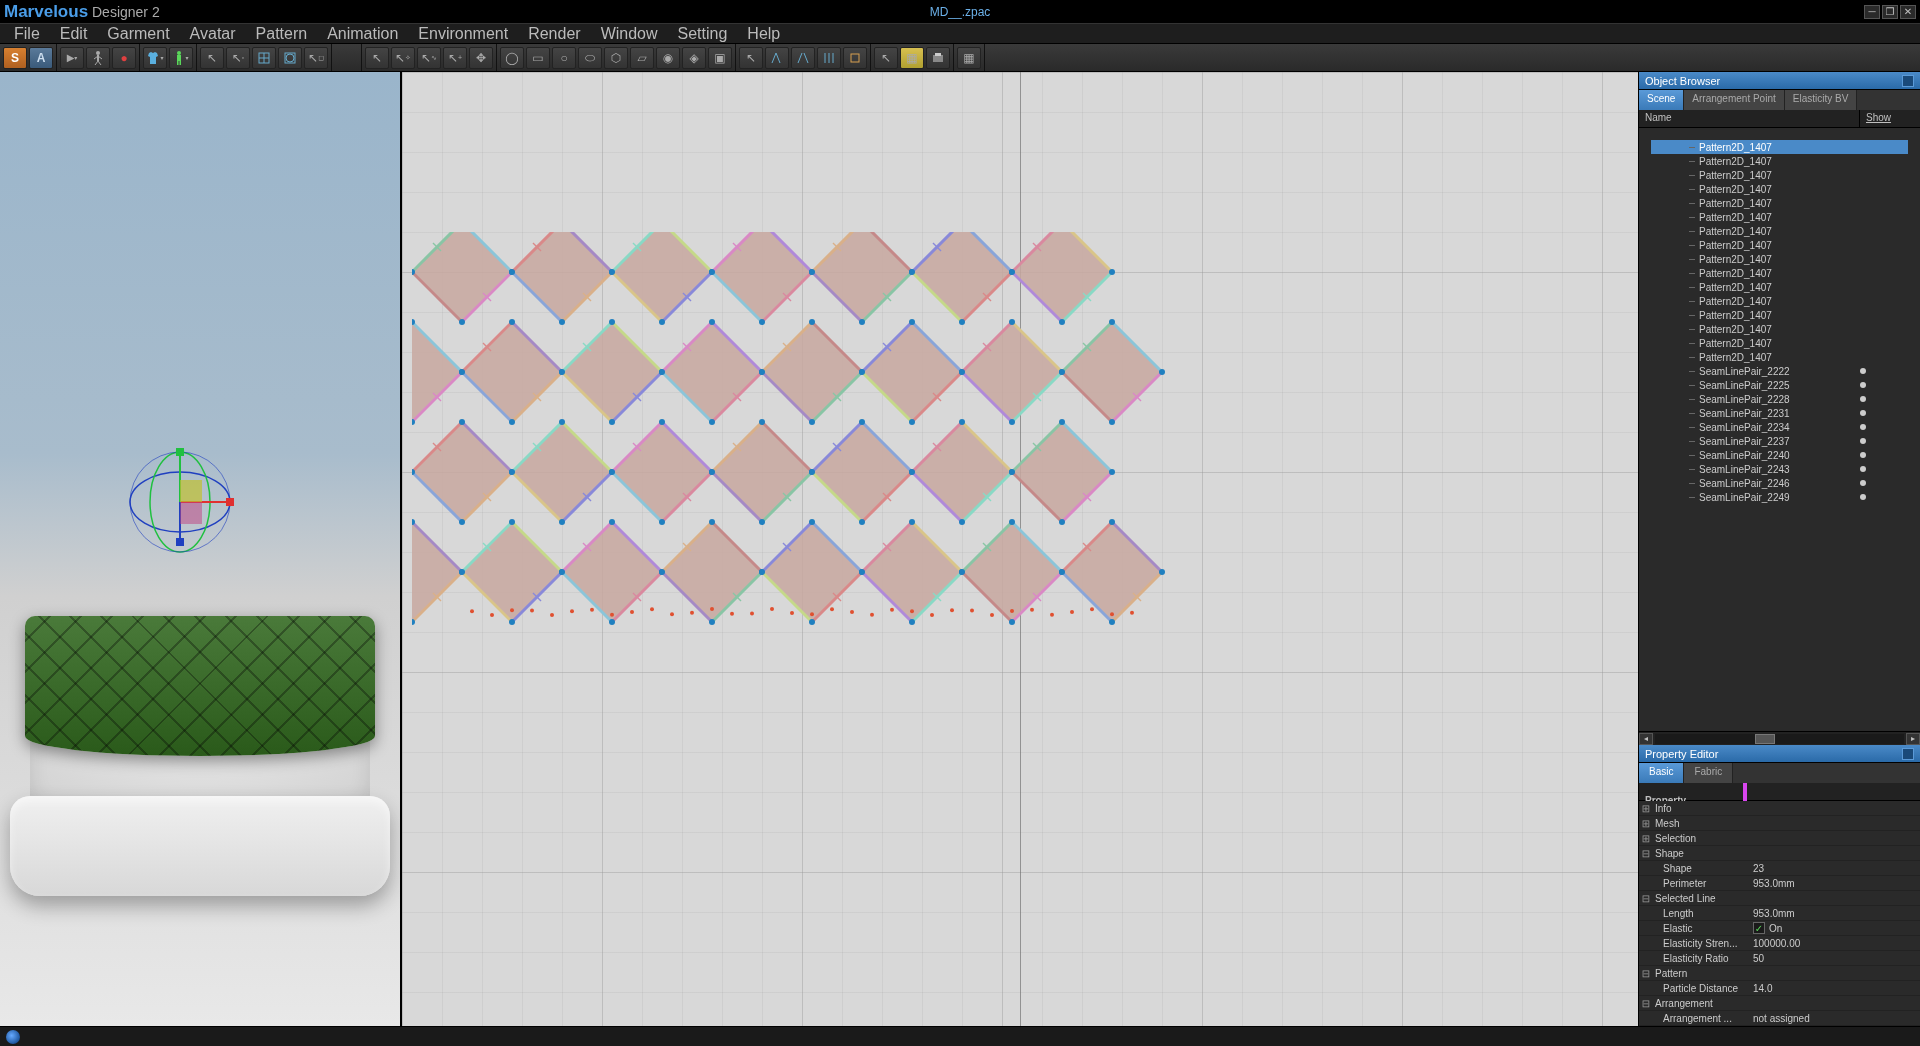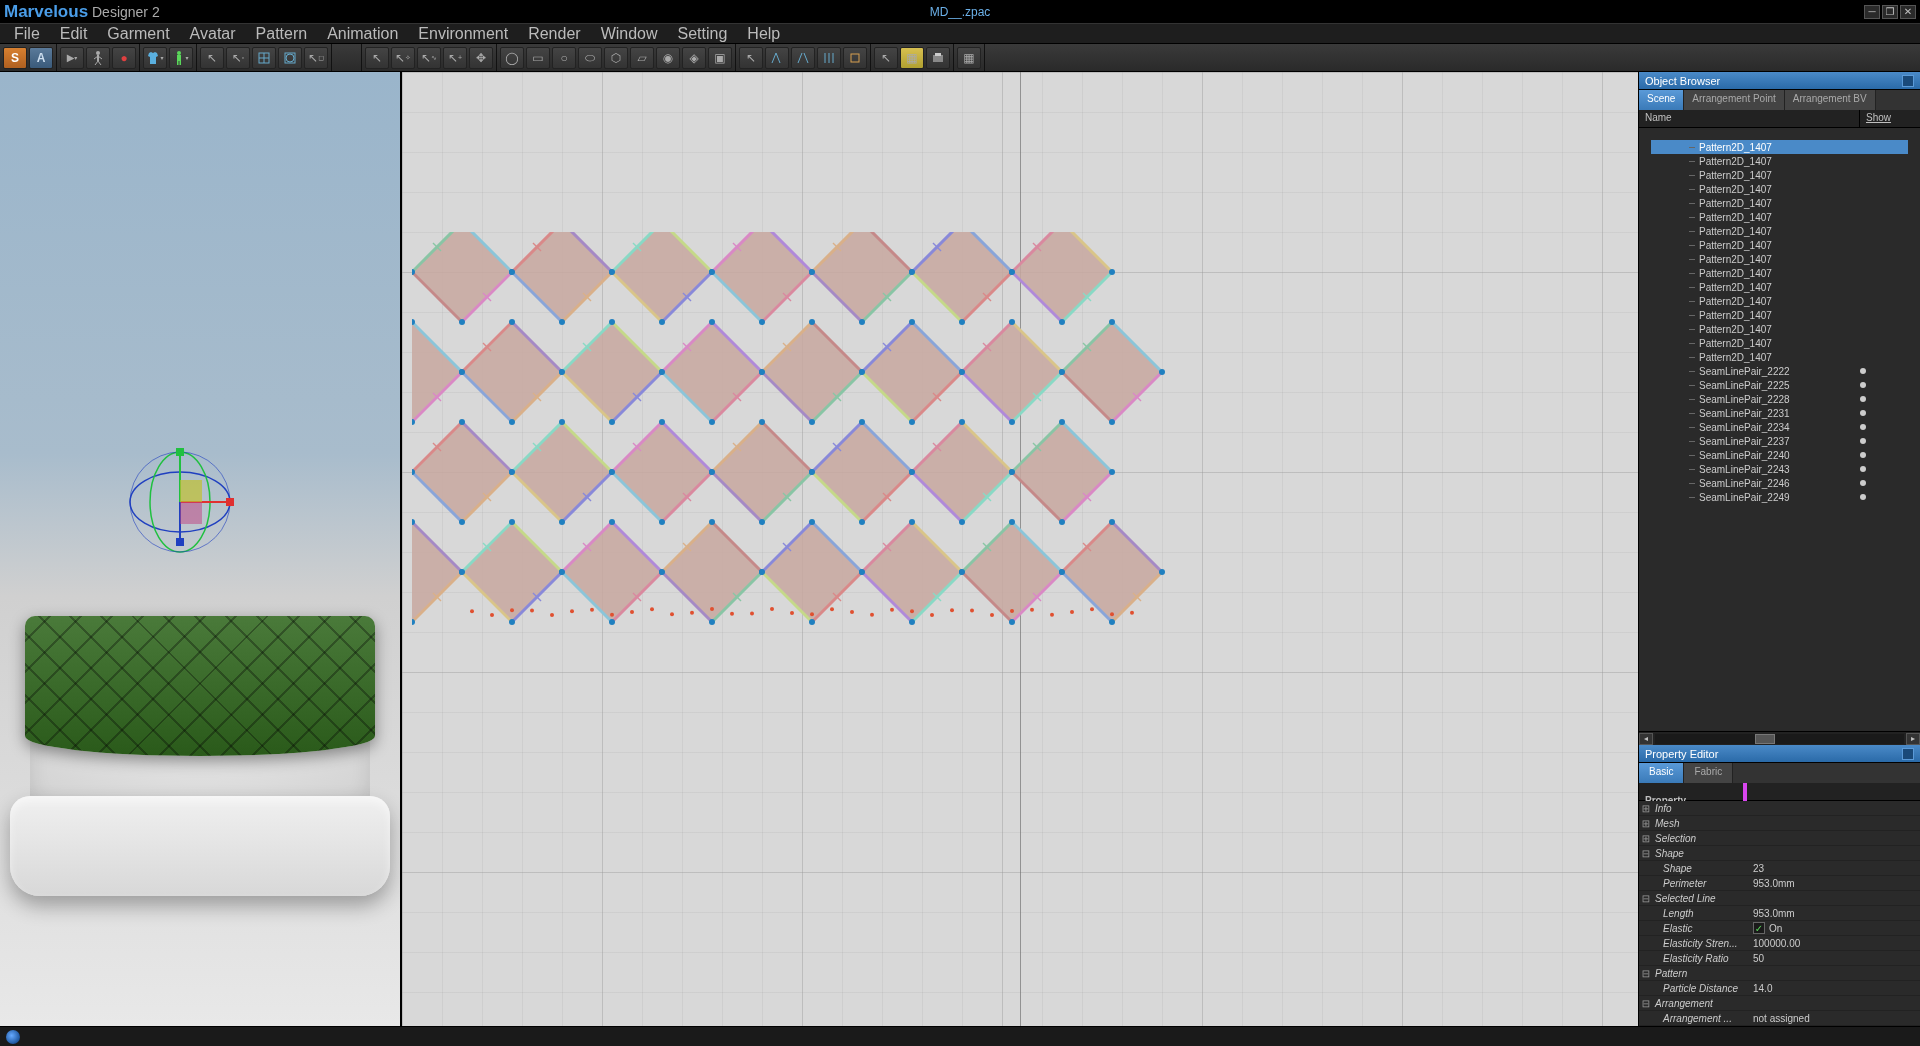--- a/index.html
+++ b/index.html
@@ -80,21 +80,21 @@
 .obj-scroll-h .thumb { position:absolute; left: 40%; width: 20px; height: 100%; background: #555; border: 1px solid #777; }
 .prop-tabs { display: flex; background: #333; height: 20px; }
 .prop-tabs .tab { padding: 3px 10px; font-size: 10px; background: #444; border-right: 1px solid #222; cursor: pointer; color: #aaa; }
 .prop-tabs .tab.active { background: linear-gradient(#5a9ad8,#3a7ab8); color: #fff; }
 .prop-header { display: flex; background: #222; height: 18px; border-bottom: 1px solid #000; font-size: 10px; }
 .prop-header .c1 { flex: 0 0 108px; padding: 12px 6px; border-right: 4px solid #d946ef; font-weight: bold; }
 .prop-header .c2 { flex: 1; padding: 18px 6px; }
 .prop-list { background: #2a2a2a; font-size: 10px; }
 .prop-row { display: flex; align-items: center; height: 15px; border-bottom: 1px solid #222; }
 .prop-row .exp { width: 14px; text-align: center; color: #999; cursor: pointer; }
-.prop-row .lbl { flex: 0 0 94px; padding-left: 2px; color: #ccc; white-space: nowrap; overflow: hidden; font-style: italic; }
+.prop-row .lbl { flex: 0 0 94px; padding-left: 2px; color: #ccc; white-space: nowrap; overflow: hidden; }
 .prop-row .val { flex: 1; padding-left: 6px; color: #ccc; }
 .prop-row.sub .lbl { padding-left: 24px; flex: 0 0 108px; }
 .prop-row .chk { width: 12px; height: 12px; border: 1px solid #666; background: #1a1a1a; display: inline-flex; align-items: center; justify-content: center; margin-right: 4px; color: #5ad85a; font-size: 10px; }
 
 
 .statusbar { height: 20px; background: #1a1a1a; border-top: 1px solid #000; display: flex; align-items: center; padding: 0 6px; }
 .statusbar .dot { width: 14px; height: 14px; background: radial-gradient(circle at 40% 40%, #6af, #037); border-radius: 50%; }
 
 
 .obj-list::-webkit-scrollbar { width: 14px; }
@@ -696,21 +696,21 @@
 
   <div class="rightpanel">
 
     <div class="panel-header">
       <span>Object Browser</span>
       <div class="collapse-btn"></div>
     </div>
     <div class="tabs" id="ob-tabs">
         <div class="tab active">Scene</div>
         <div class="tab">Arrangement Point</div>
-        <div class="tab">Arrangement BV</div>
+        <div class="tab">Elasticity BV</div>
       </div>
     <div class="obj-header">
       <div class="col-name">Name</div>
       <div class="col-show">Show</div>
     </div>
     <div class="obj-list" style="height:290px">
       <div class="obj-list-inner" id="ob-list">
           <div class="obj-row sel">
             <span>Pattern2D_1407</span>
           </div>

